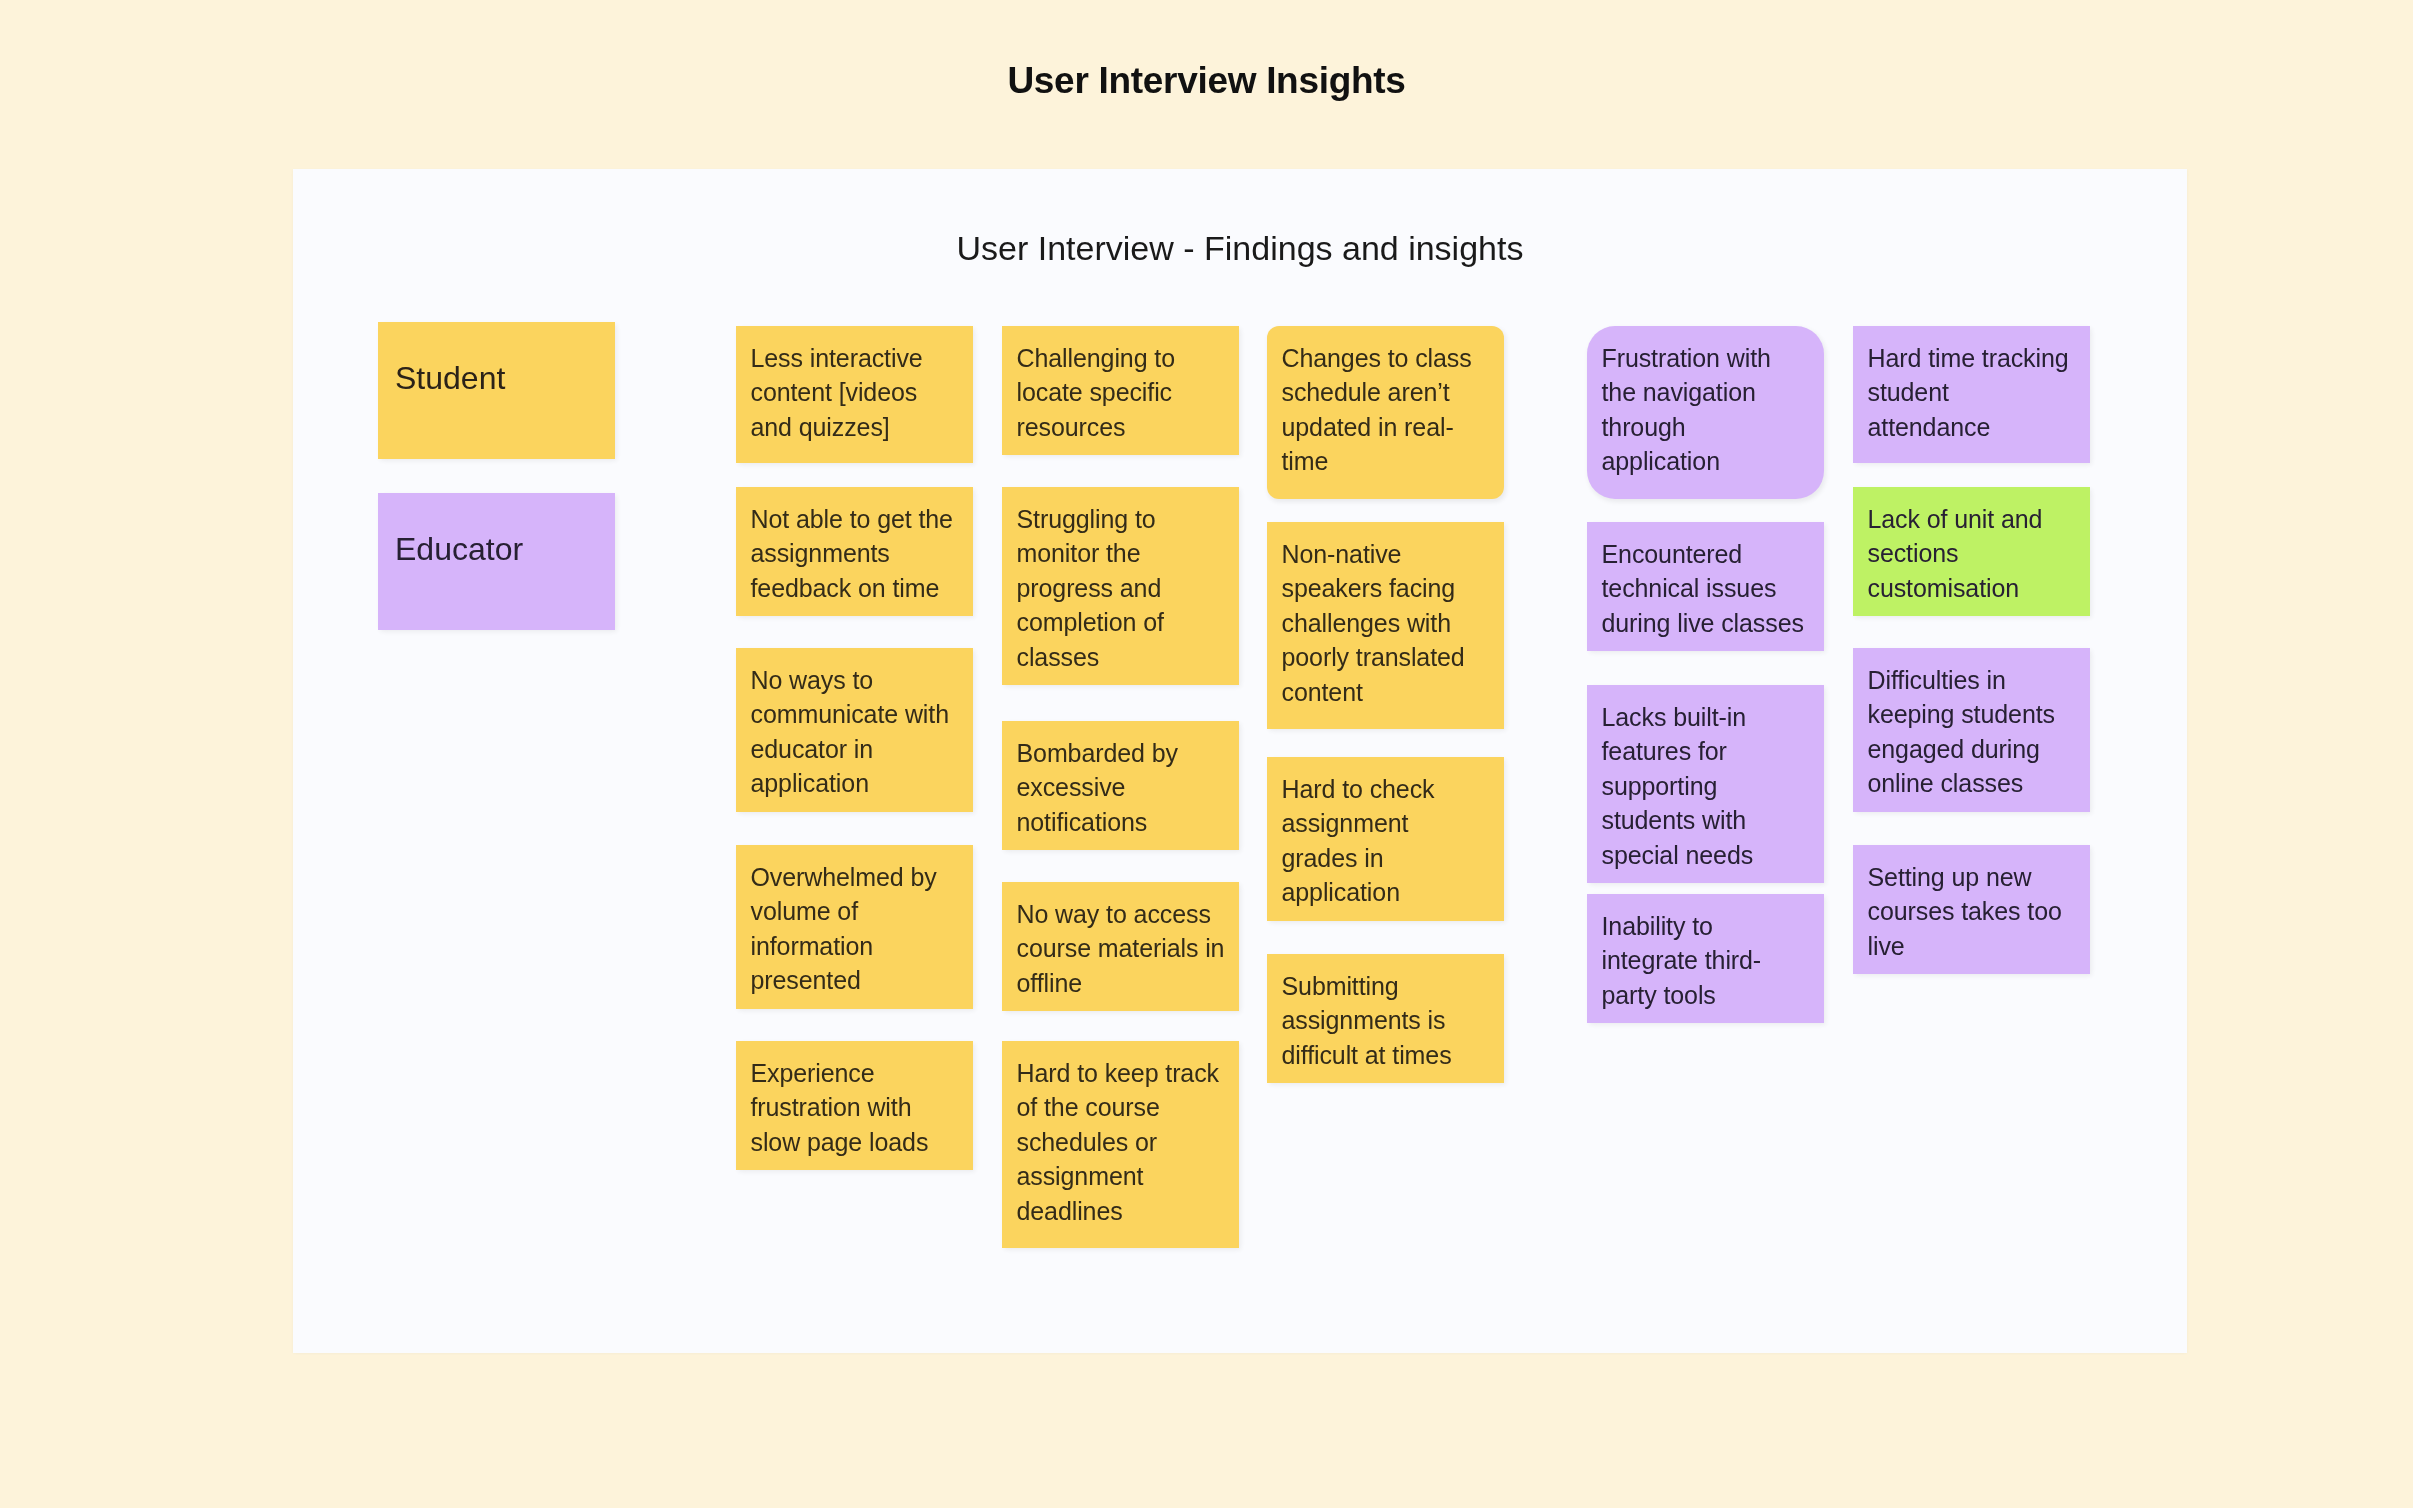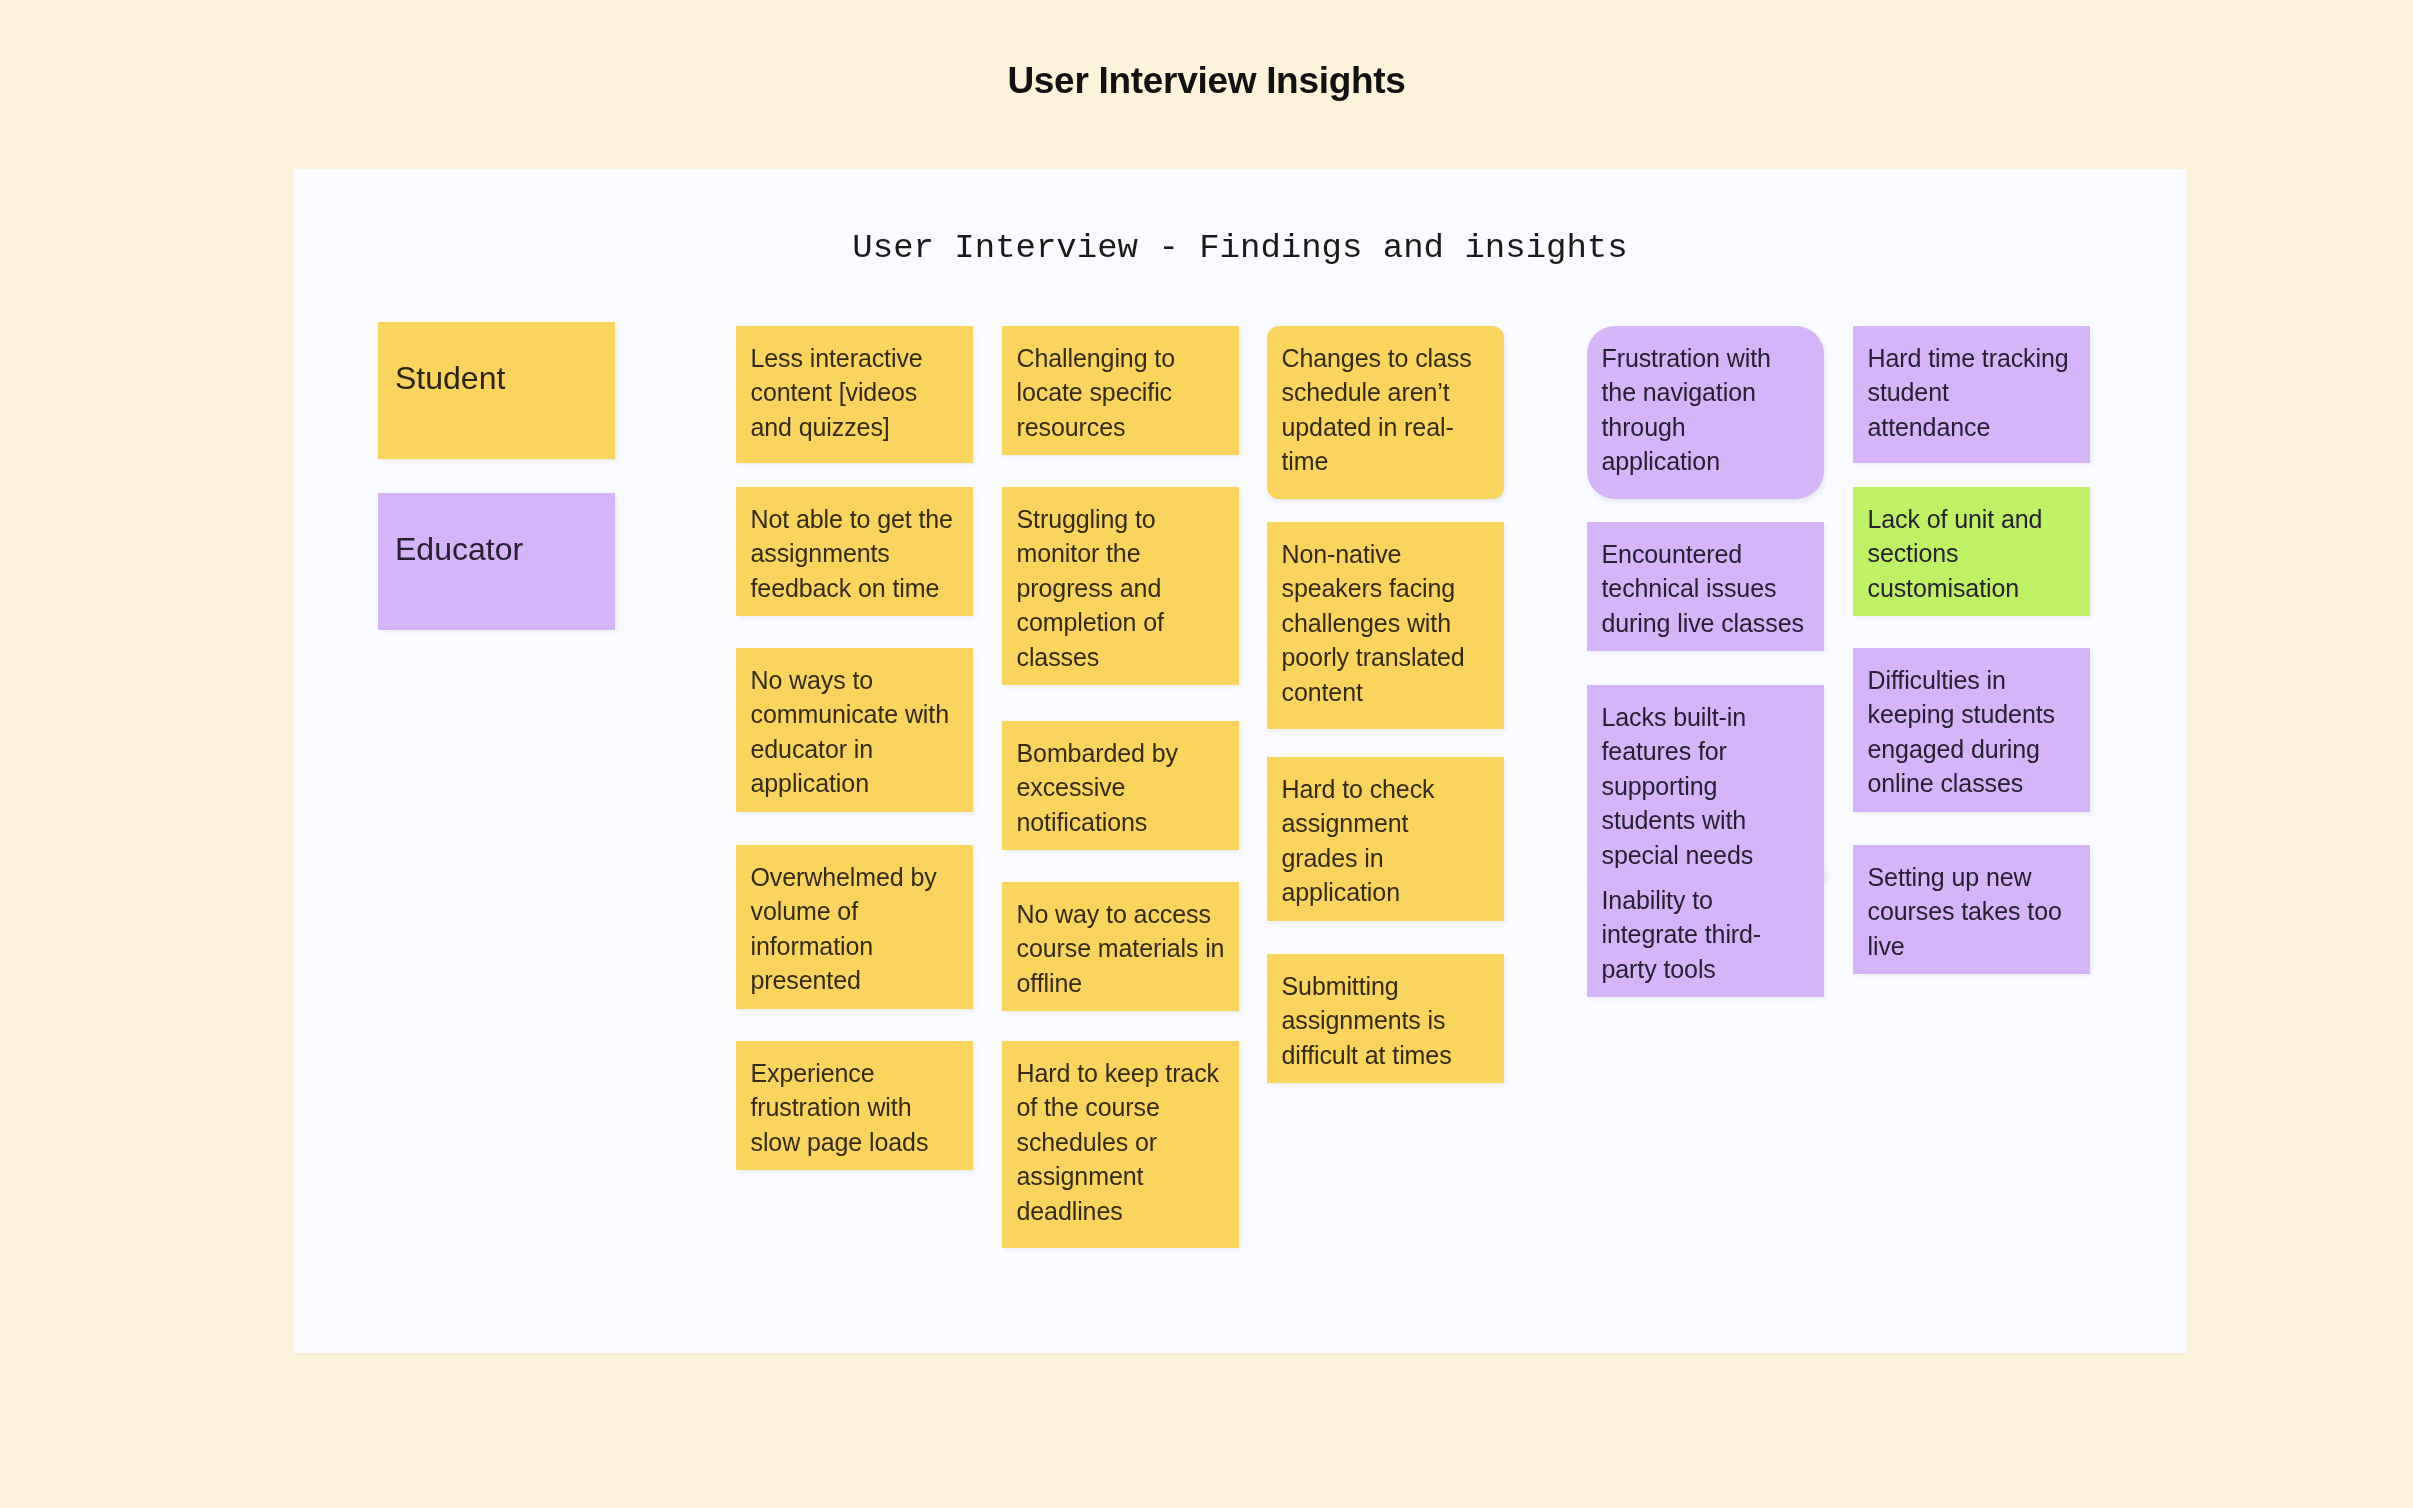--- a/index.html
+++ b/index.html
@@ -39,21 +39,20 @@
 
   #board-subtitle {
     position: absolute;
     top: 229px;
     left: 293px;
     width: 1894px;
     text-align: center;
     font-size: 34px;
     font-weight: 400;
     color: #1a1a1a;
-    font-family: Liberation Mono, monospace;
   }
 
   .legend-card {
     position: absolute;
     width: 237px;
     height: 137px;
     box-sizing: border-box;
     padding: 36px 17px 0 17px;
     font-size: 32px;
     line-height: 1.25;
@@ -119,19 +118,19 @@
     <div class="note yellow" style="left: 1002px; top: 721px; width: 237px; min-height: 106px; background: rgb(251, 212, 94);">Bombarded by excessive notifications</div>
     <div class="note yellow" style="left: 1002px; top: 882px; width: 237px; min-height: 106px; background: rgb(251, 212, 94);">No way to access course materials in offline</div>
     <div class="note yellow" style="left: 1002px; top: 1041px; width: 237px; min-height: 207px; background: rgb(251, 212, 94);">Hard to keep track of the course schedules or assignment deadlines</div>
     <div class="note yellow" style="left: 1267px; top: 326px; width: 237px; min-height: 173px; background: rgb(251, 212, 94); border-radius: 12px;">Changes to class schedule aren’t updated in real-time</div>
     <div class="note yellow" style="left: 1267px; top: 522px; width: 237px; min-height: 207px; background: rgb(251, 212, 94);">Non-native speakers facing challenges with poorly translated content</div>
     <div class="note yellow" style="left: 1267px; top: 757px; width: 237px; min-height: 140px; background: rgb(251, 212, 94);">Hard to check assignment grades in application</div>
     <div class="note yellow" style="left: 1267px; top: 954px; width: 237px; min-height: 106px; background: rgb(251, 212, 94);">Submitting assignments is difficult at times</div>
     <div class="note purple" style="left: 1587px; top: 326px; width: 237px; min-height: 173px; background: rgb(214, 180, 250); border-radius: 28px;">Frustration with the navigation through application</div>
     <div class="note purple" style="left: 1587px; top: 522px; width: 237px; min-height: 106px; background: rgb(214, 180, 250);">Encountered technical issues during live classes</div>
     <div class="note purple" style="left: 1587px; top: 685px; width: 237px; min-height: 173px; background: rgb(214, 180, 250);">Lacks built-in features for supporting students with special needs</div>
-    <div class="note purple" style="left: 1587px; top: 868px; width: 237px; min-height: 106px; background: rgb(214, 180, 250);">Inability to integrate third-party tools</div>
+    <div class="note purple" style="left: 1587px; top: 894px; width: 237px; min-height: 106px; background: rgb(214, 180, 250);">Inability to integrate third-party tools</div>
     <div class="note purple" style="left: 1853px; top: 326px; width: 237px; min-height: 137px; background: rgb(214, 180, 250);">Hard time tracking student attendance</div>
     <div class="note purple" style="left: 1853px; top: 487px; width: 237px; min-height: 106px; background: #bef264;">Lack of unit and sections customisation</div>
     <div class="note purple" style="left: 1853px; top: 648px; width: 237px; min-height: 140px; background: rgb(214, 180, 250);">Difficulties in keeping students engaged during online classes</div>
     <div class="note purple" style="left: 1853px; top: 845px; width: 237px; min-height: 106px; background: rgb(214, 180, 250);">Setting up new courses takes too live</div>
   </div>
 
 
 </body></html>

